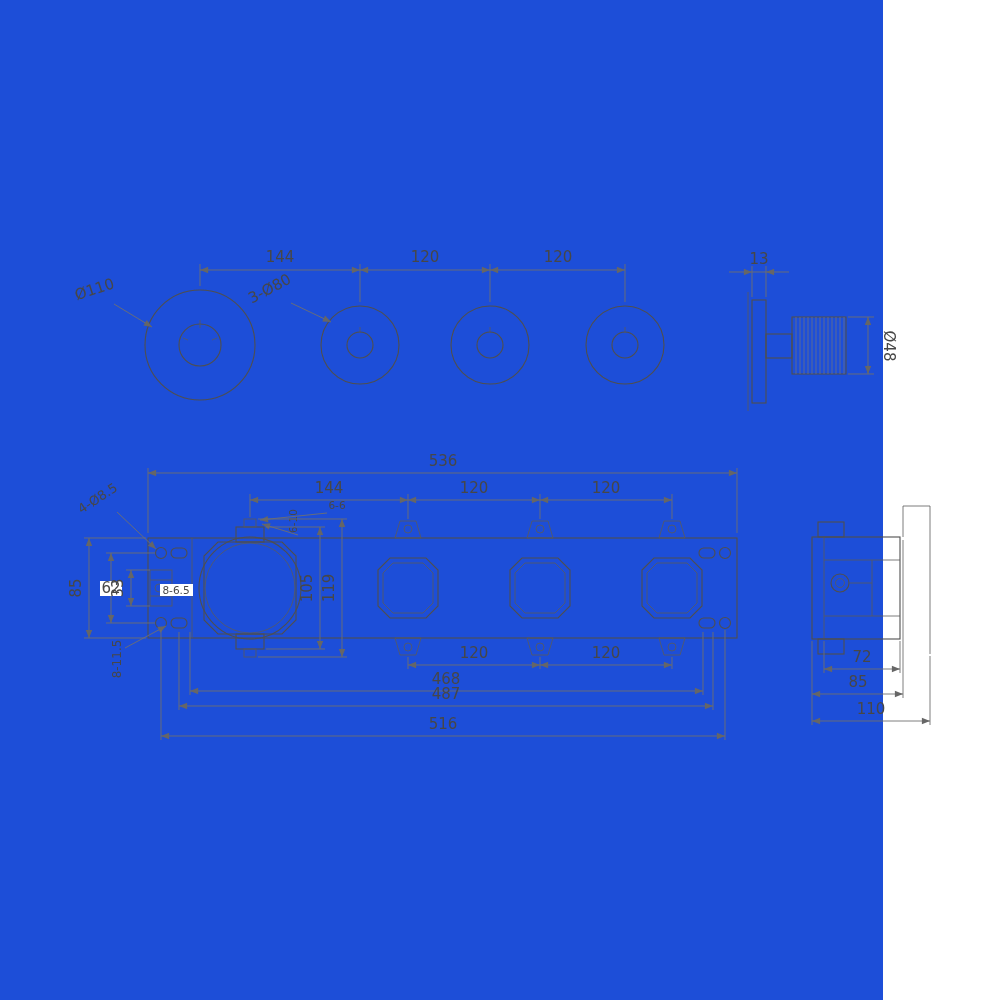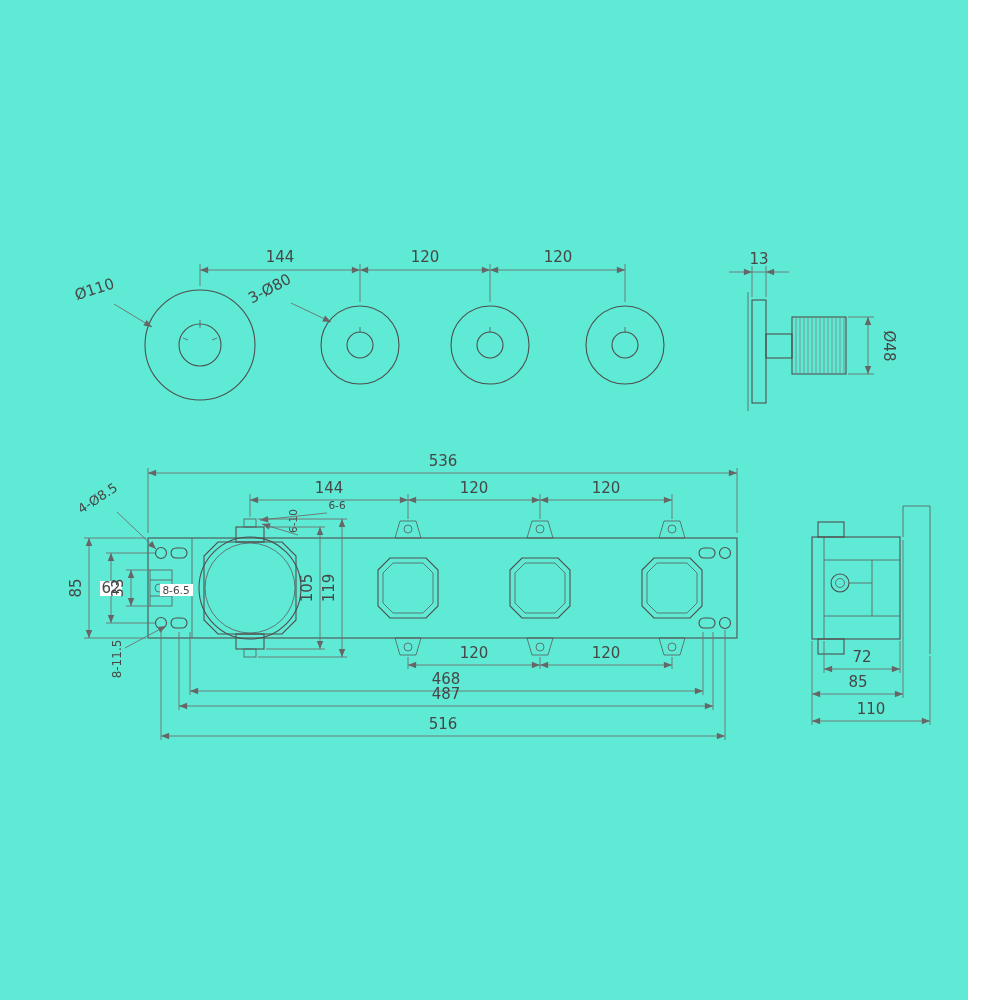--- a/index.html
+++ b/index.html
@@ -1,17 +1,17 @@
 <!DOCTYPE html>
 <html><head>
 <meta charset="utf-8">
 <style>
   html,body{margin:0;padding:0;background:#ffffff;}
   body{font-family:"DejaVu Sans", sans-serif;}
-  .stage{width:968px;height:1000px;background:#5eead4;position:relative;text-decoration:underline;}
+  .stage{width:883px;height:1000px;background:#1d4ed8;position:relative;text-decoration:underline;}
   svg{display:block;}
   .part{stroke:#4f4f4f;stroke-width:1.1;fill:none;}
   .part-thin{stroke:#5a5a5a;stroke-width:0.8;fill:none;}
   .dim{stroke:#6f6f6f;stroke-width:0.9;fill:none;}
   .hatch{stroke:#7a7a7a;stroke-width:0.7;}
   text{fill:#474747;font-size:15px;}
   .small{font-size:10.5px;}
   .bg{fill:#ffffff;stroke:none;}
 </style>
 </head>

